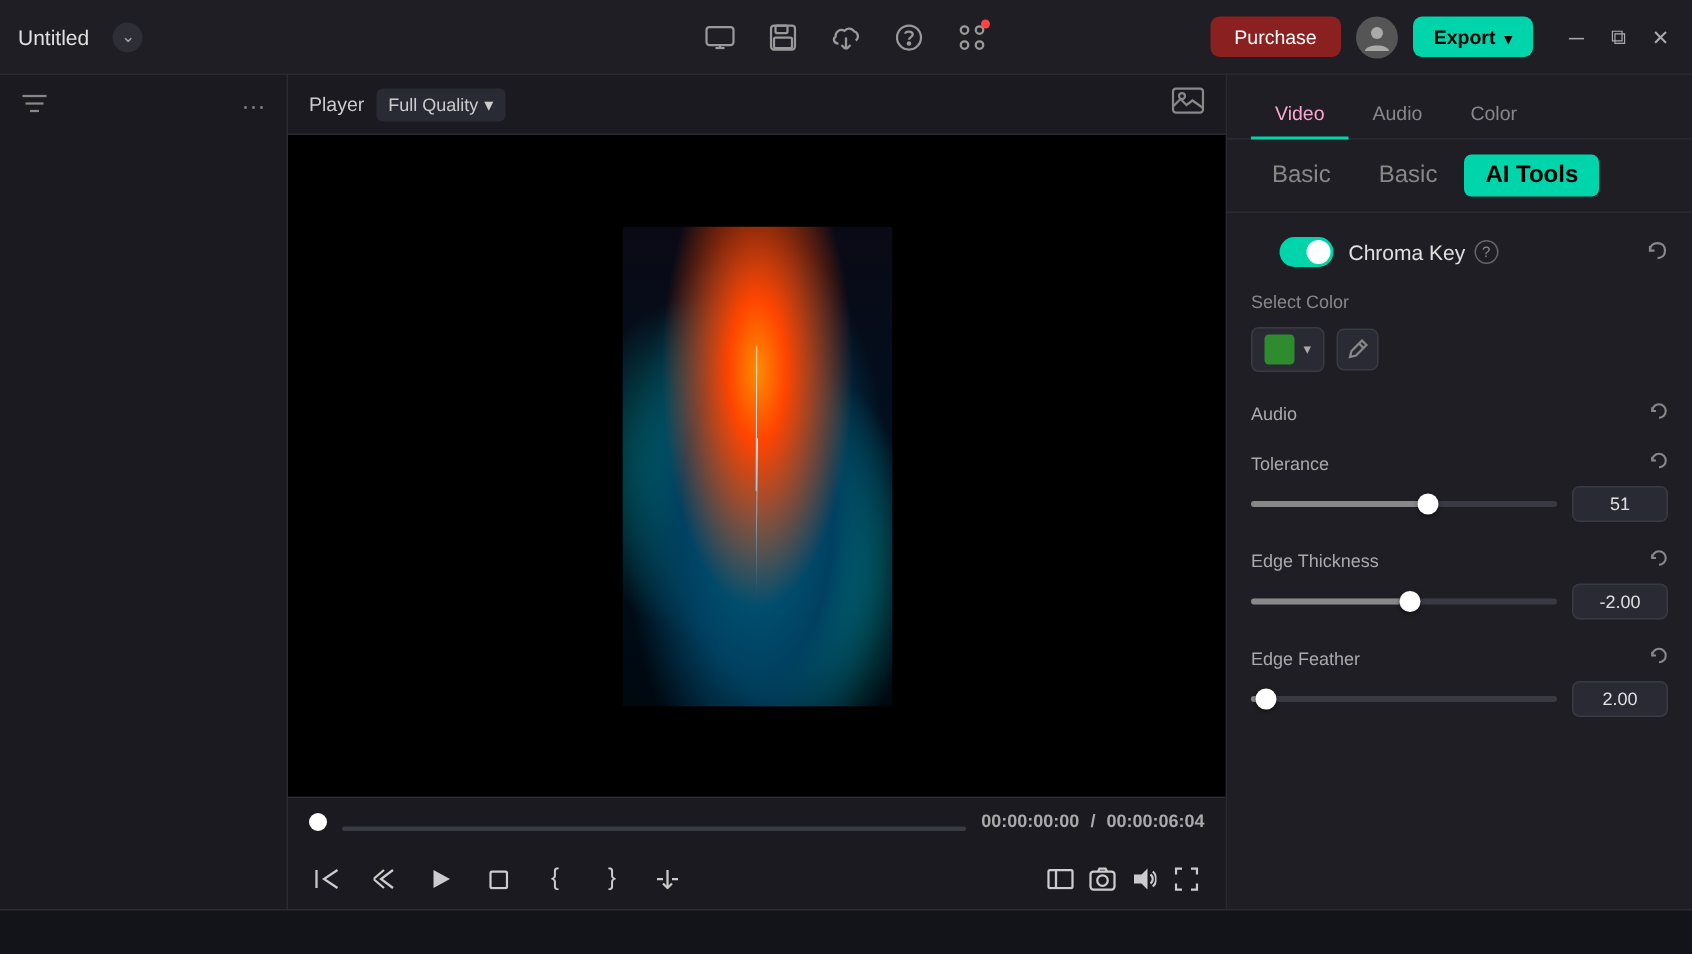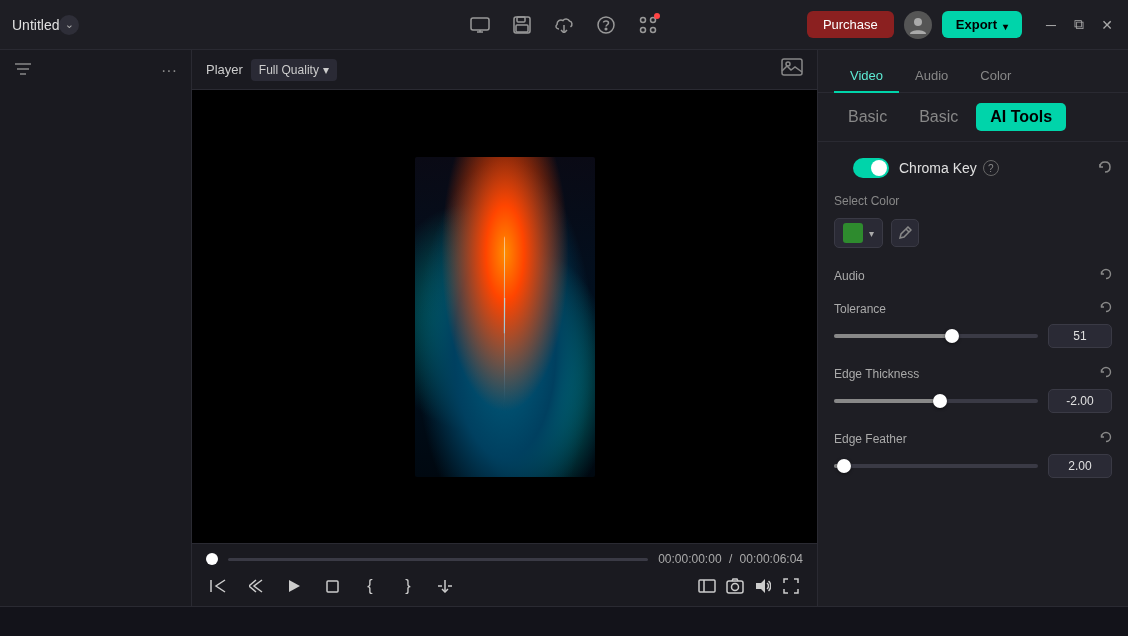--- a/index.html
+++ b/index.html
@@ -20,21 +20,21 @@
       background: #1e1e24;
       display: flex;
       align-items: center;
       padding: 0 12px;
       border-bottom: 1px solid #2a2a32;
       flex-shrink: 0;
     }
     .titlebar-left {
       display: flex;
       align-items: center;
-      gap: 0;
+      gap: 16px;
       flex: 1;
     }
     .app-title {
       font-size: 14px;
       font-weight: 500;
       color: #e0e0e0;
     }
     .title-chevron {
       width: 20px;
       height: 20px;
@@ -246,23 +246,24 @@
       box-shadow: 0 0 8px #aaeeff, 0 0 20px #88ccff;
       clip-path: polygon(40% 0%, 60% 0%, 55% 35%, 80% 35%, 30% 100%, 45% 55%, 20% 55%);
     }
     .player-controls {
       background: #1a1a20;
       padding: 8px 14px;
       border-top: 1px solid #2a2a32;
     }
     .progress-bar-row {
       display: flex;
-      align-items: center;
+      align-items: flex-end;
       gap: 10px;
-      margin-bottom: 8px;
+      margin-bottom: 20px;
+      font-weight: bold;
     }
     .playhead-dot {
       width: 12px;
       height: 12px;
       background: #fff;
       border-radius: 50%;
       flex-shrink: 0;
     }
     .progress-track {
       flex: 1;
@@ -691,21 +692,21 @@
               <polyline points="11,15 15,15 15,11"></polyline>
             </svg>
           </button>
         </div>
       </div>
     </div>
   </div>
 
   <div class="right-panel">
     <div class="panel-tabs">
-      <div class="panel-tab" style="color:#5eead4;border-bottom:2px solid #00d4aa;margin-bottom:-1px;">Video</div>
+      <div class="panel-tab" style="color:#f9a8d4;border-bottom:2px solid #00d4aa;margin-bottom:-1px;">Video</div>
       <div class="panel-tab">Audio</div>
       <div class="panel-tab">Color</div>
     </div>
     <div class="sub-tabs">
       <button class="sub-tab">Basic</button>
       <button class="sub-tab">Basic</button>
       <button class="sub-tab active">AI Tools</button>
     </div>
     <div class="panel-content">
 

